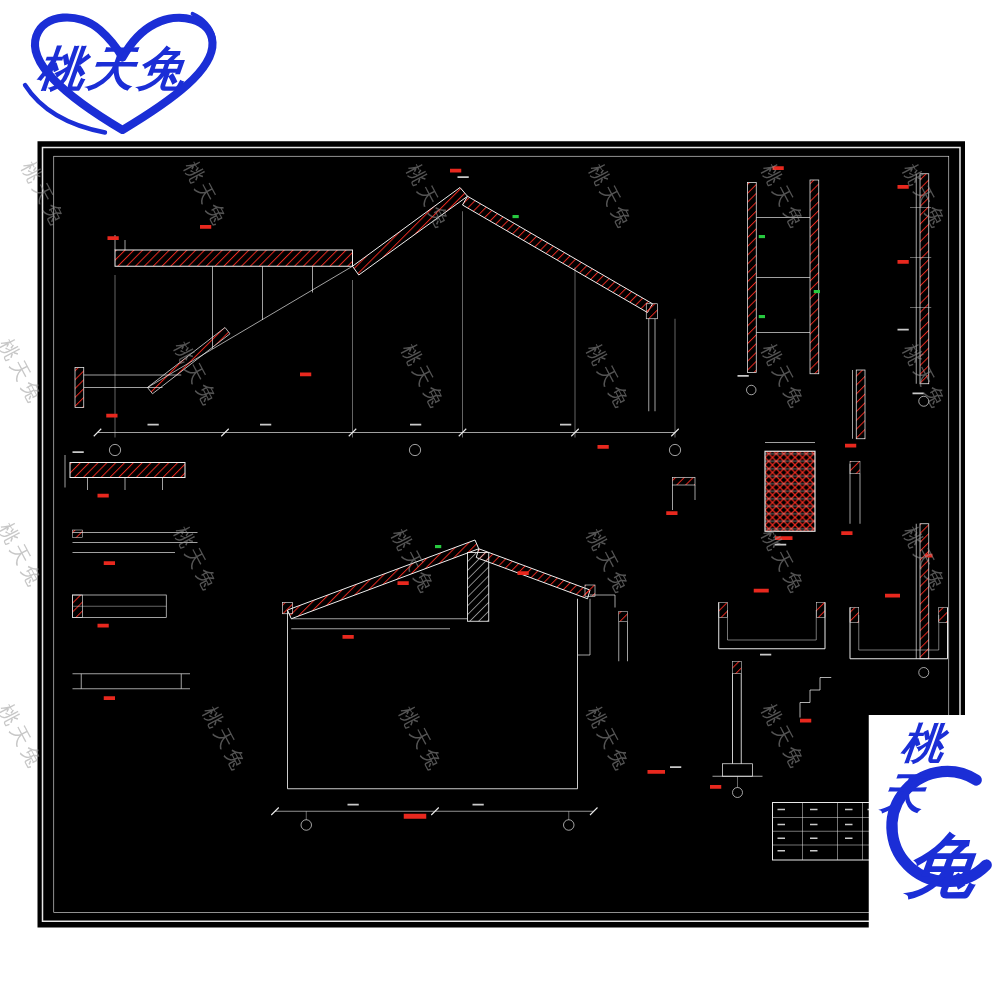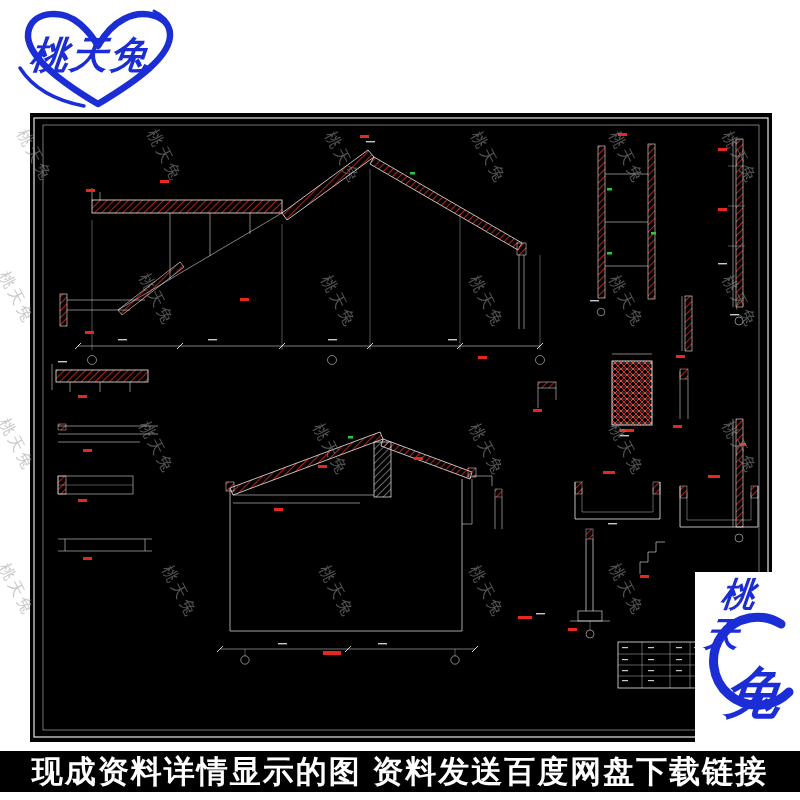--- a/index.html
+++ b/index.html
@@ -271,17 +271,14 @@
     <div class="logo-br">
       <svg viewBox="0 0 105 176">
         <path d="M86,52 A44,44 0 1 0 94,120" fill="none" stroke="#1b2ed6" stroke-width="9" stroke-linecap="round"></path>
       </svg>
       <span class="b1">桃</span>
       <span class="b2">天</span>
       <span class="b3">兔</span>
     </div>
   </div>
 
-  <div class="banner">
-    <span>现成资料详情显示的图 资料发送百度网盘下载链接</span>
-  </div>
 
 </div>
 
 </body></html>

